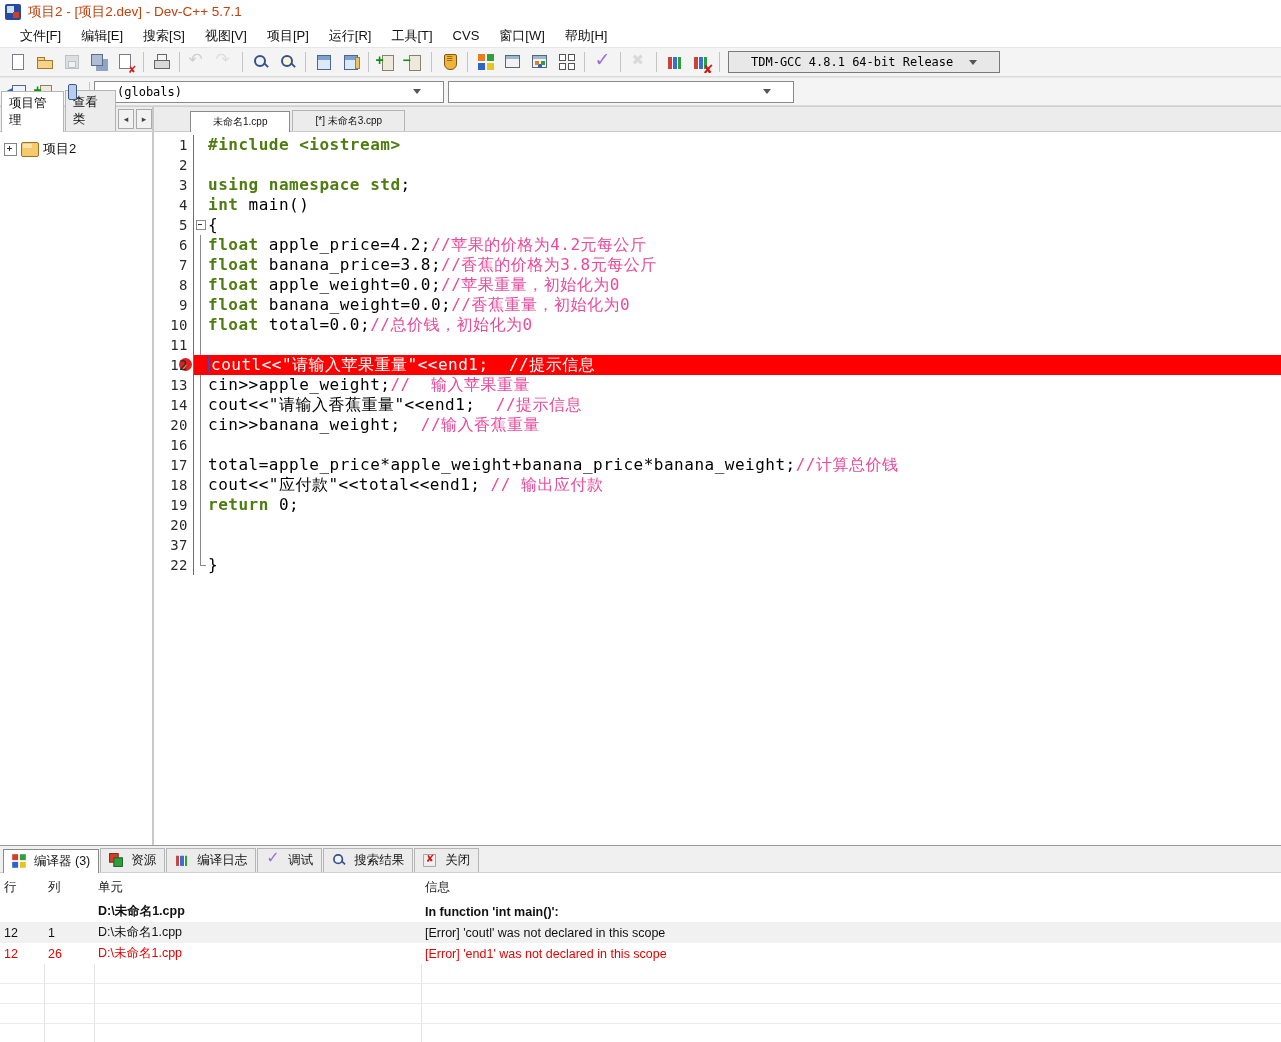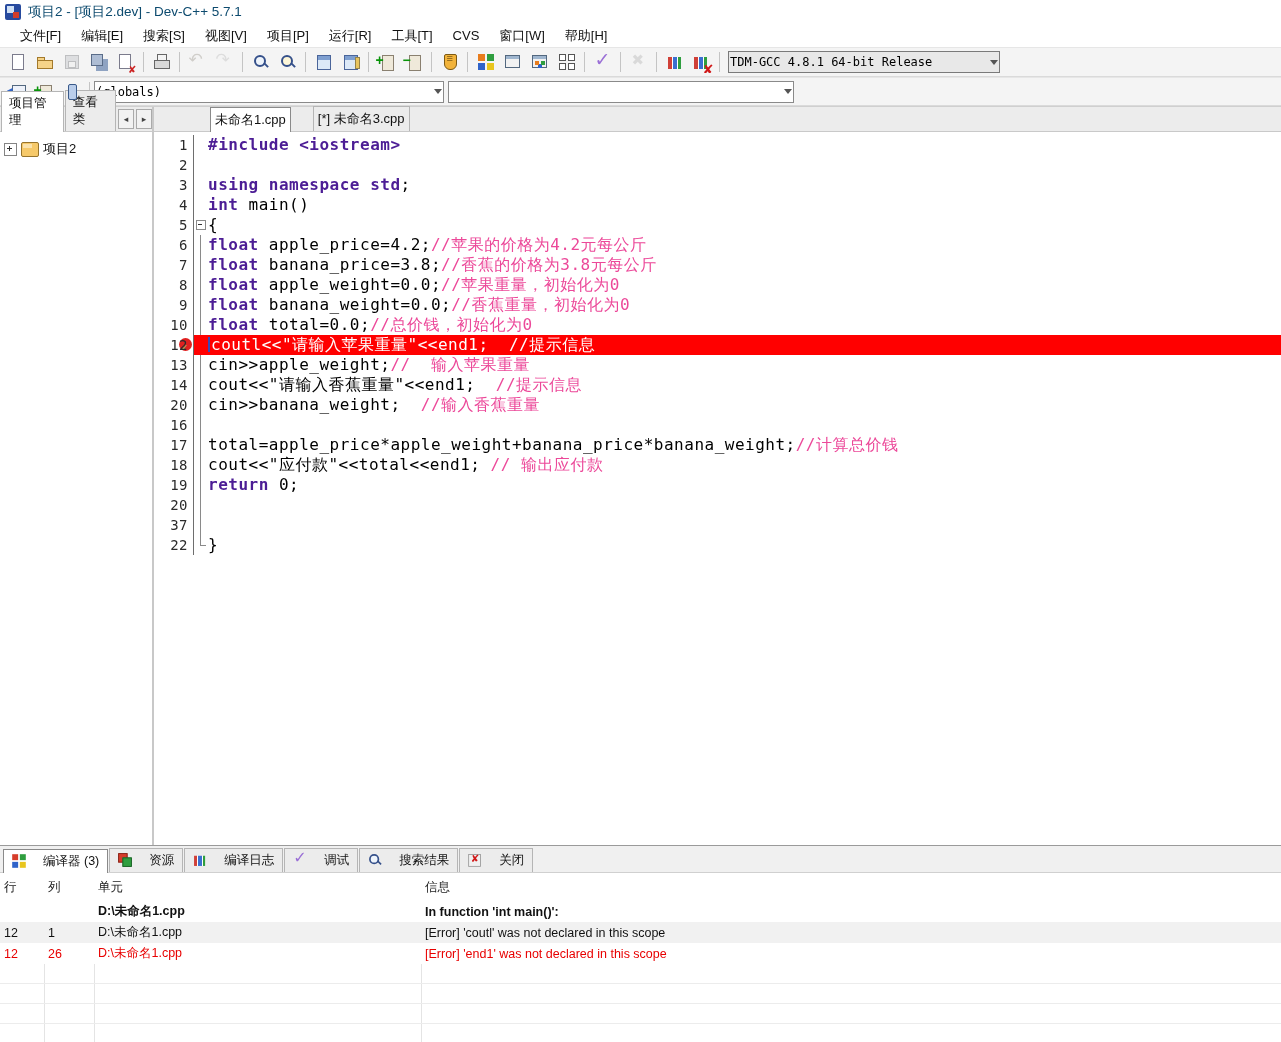--- a/index.html
+++ b/index.html
@@ -3,21 +3,21 @@
 <meta charset="utf-8">
 <style>
   html,body{margin:0;padding:0;background:#888;}
   #window{position:relative;width:1281px;height:1042px;background:#fff;overflow:hidden;
     font-family:"Liberation Sans","DejaVu Sans",sans-serif;font-size:13px;color:#111;}
   
   .titlebar{height:24px;display:flex;align-items:center;padding-left:5px;background:#fff;}
   .appicon{width:16px;height:16px;margin-right:7px;position:relative;background:#274a9e;border-radius:2px;flex:none;}
   .appicon::before{content:"";position:absolute;left:2px;top:2px;width:7px;height:7px;background:#cfe0f5;}
   .appicon::after{content:"";position:absolute;right:2px;bottom:2px;width:6px;height:6px;background:#d23c2a;}
-  .titletext{font-size:13.5px;color:#0c4a6e;}
+  .titletext{font-size:13.5px;color:#c2410c;}
   
   .menubar{height:23px;display:flex;align-items:center;background:#fff;padding-left:10px;}
   .menu-item{padding:2px 10px;cursor:default;}
   
   .tb{display:flex;align-items:center;background:#f4f4f4;border-top:1px solid #e6e6e6;border-bottom:1px solid #dadada;}
   .tb1{height:28px;padding-left:4px;}
   .tb2{height:27px;padding-left:4px;}
   .tbtn{width:25px;height:24px;display:inline-flex;align-items:center;justify-content:center;border:1px solid transparent;border-radius:2px;}
   .tbtn.dis{opacity:.38;filter:grayscale(.8);}
   .tbi{width:22px;height:22px;position:relative;display:inline-block;overflow:hidden;}
@@ -60,66 +60,66 @@
   .i-profiledel::after{content:"✘";position:absolute;right:-1px;bottom:-4px;font-size:13px;font-weight:bold;color:#d01818;}
   .i-winarrow::before{content:"";position:absolute;left:5px;top:4px;width:12px;height:13px;background:#eef2fa;border:1px solid #53687f;}
   .i-winarrow::after{content:"◂";position:absolute;left:0;top:2px;font-size:12px;color:#2f63c9;}
   .i-bluebar::before{content:"";position:absolute;left:7px;top:3px;width:7px;height:14px;background:#b9cdea;border:1px solid #3a5a8a;border-radius:2px;}
   .i-resource::before{content:"";position:absolute;left:3px;top:3px;width:9px;height:9px;background:#d63c2a;border:1px solid #7a1f14;}
   .i-resource::after{content:"";position:absolute;left:8px;top:8px;width:9px;height:9px;background:#2f9e3f;border:1px solid #14581f;}
   .i-closex::before{content:"";position:absolute;left:3px;top:4px;width:13px;height:13px;background:#f0f0f0;border:1px solid #999;}
   .i-closex::after{content:"✘";position:absolute;left:6px;top:2px;font-size:12px;font-weight:bold;color:#d01818;}
   
   .combo{height:22px;background:#fff;border:1px solid #8a8a8a;display:flex;align-items:center;justify-content:space-between;
-    padding:0 1px;font-family:"DejaVu Sans Mono",monospace;font-size:12px;color:#000;box-sizing:border-box;}
+    padding:0 22px;font-family:"DejaVu Sans Mono",monospace;font-size:12px;color:#000;box-sizing:border-box;}
   .combo.gray{background:#e8e8e8;border-color:#7a7a7a;}
   .chev{width:0;height:0;border:4px solid transparent;border-top:5px solid #555;margin-top:4px;}
   
   .main{display:flex;height:738px;border-top:1px solid #cfcfcf;}
   .leftpanel{width:152px;flex:none;border-right:2px solid #c8c8c8;display:flex;flex-direction:column;background:#fff;justify-content:space-between;}
   .ltabs{height:24px;background:#ececec;display:flex;align-items:flex-end;border-bottom:1px solid #c9c9c9;}
   .ltab{padding:3px 7px;border:1px solid #b5b5b5;border-bottom:none;background:#ececec;font-size:12.5px;margin-left:1px;}
   .ltab.active{background:#fff;position:relative;top:1px;}
   .larrow{width:15px;height:18px;border:1px solid #aaa;background:#f2f2f2;font-size:9px;display:inline-flex;align-items:center;justify-content:center;color:#444;margin-left:2px;margin-bottom:2px;}
   .tree{flex:1;padding:8px 4px;}
   .treeitem{display:flex;align-items:center;gap:4px;}
   .expbox{width:11px;height:11px;border:1px solid #848484;background:#fff;position:relative;flex:none;}
   .expbox::before{content:"";position:absolute;left:2px;top:4px;width:5px;height:1px;background:#333;}
   .expbox::after{content:"";position:absolute;left:4px;top:2px;width:1px;height:5px;background:#333;}
   .foldericon{width:16px;height:13px;background:#f6c96a;border:1px solid #97742c;border-radius:2px 2px 2px 2px;position:relative;flex:none;}
   .foldericon::before{content:"";position:absolute;left:1px;top:1px;width:9px;height:4px;background:#fbe3ad;}
   
   .editor{flex:1;display:flex;flex-direction:column;min-width:0;background:#fff;}
   .etabs{height:24px;background:#ececec;display:flex;align-items:flex-end;border-bottom:1px solid #c9c9c9;padding-left:36px;}
-  .etab{padding:3px 4px;border:1px solid #b5b5b5;border-bottom:none;background:#ececec;font-size:13px;margin-right:2px;margin-left:20px;}
+  .etab{padding:3px 22px;border:1px solid #b5b5b5;border-bottom:none;background:#ececec;font-size:10px;margin-right:2px;}
   .etab.active{background:#fff;position:relative;top:1px;border-color:#8a8a8a;}
   .codearea{flex:1;overflow:hidden;font-family:"DejaVu Sans Mono",monospace;font-size:16px;letter-spacing:.5px;padding-top:3px;}
   .line{display:flex;height:20px;line-height:20px;white-space:pre;}
   .gut{width:34px;flex:none;text-align:right;padding-right:5px;color:#2b2b2b;font-size:14px;position:relative;border-right:1px solid #6e6e6e;}
   .badge{position:absolute;right:1px;top:3px;width:13px;height:13px;background:#e02020;border-radius:50%;z-index:0;}
   .badge::after{content:"✓";position:absolute;left:3px;top:-1px;font-size:9px;color:#77e877;}
   .gutnum{position:relative;z-index:1;}
   .fold{width:14px;flex:none;position:relative;}
   .f-v::before{content:"";position:absolute;left:6px;top:0;bottom:0;border-left:1px solid #8a8a8a;}
   .f-open::before{content:"";position:absolute;left:2px;top:5px;width:8px;height:8px;border:1px solid #8a8a8a;background:#fff;}
   .f-open::after{content:"";position:absolute;left:4px;top:9px;width:4px;height:1px;background:#333;}
   .f-end::before{content:"";position:absolute;left:6px;top:0;height:10px;border-left:1px solid #8a8a8a;}
   .f-end::after{content:"";position:absolute;left:6px;top:10px;width:6px;height:1px;background:#8a8a8a;}
   .txt{flex:1;min-width:0;}
-  .c-kw{color:#4c1d95;font-weight:bold;}
+  .c-kw{color:#4d7c0f;font-weight:bold;}
   .c-pl{color:#000;}
   .c-cm{color:#ec4899;}
   .c-er{color:#fff;}
   .line.error .fold,.line.error .txt{background:#ff0000;}
   .line.error .fold::before{border-left-color:transparent;}
   .caret{display:inline-block;width:2px;height:15px;background:#3a4ab8;vertical-align:-2px;margin-right:1px;}
   
   .bpanel{border-top:1px solid #9a9a9a;}
   .btabs{height:26px;background:#f0f0f0;display:flex;align-items:flex-end;padding-left:2px;border-bottom:1px solid #d0d0d0;}
-  .btab{display:flex;align-items:center;gap:13px;padding:1px 8px 2px 4px;border:1px solid #b5b5b5;border-bottom:none;background:#ececec;font-size:12.5px;height:20px;margin-left:1px;}
+  .btab{display:flex;align-items:center;gap:4px;padding:1px 8px 2px 4px;border:1px solid #b5b5b5;border-bottom:none;background:#ececec;font-size:12.5px;height:20px;margin-left:1px;}
   .btab.active{background:#fff;border-color:#8a8a8a;position:relative;top:1px;}
   .btab .tbi{transform:scale(.85);}
   .rtable{width:100%;border-collapse:collapse;table-layout:fixed;font-size:12.5px;}
   .rtable th{font-weight:normal;text-align:left;padding:6px 4px 5px 4px;color:#222;}
   .rtable td{padding:2px 4px;height:15px;overflow:hidden;white-space:nowrap;}
   .rtable .c1{width:36px;}.rtable .c2{width:42px;}.rtable .c3{width:319px;}
   tr.bold td{font-weight:bold;}
   tr.alt td{background:#f1f1f1;}
   tr.errorrow td{color:#e80000;}
   tr.erow td{border-bottom:1px solid #ececec;}
@@ -278,20 +278,21 @@
           <div class="line"><span class="gut"><span class="gutnum">1</span></span><span class="fold f-none"></span><span class="txt"><span class="c-kw">#include &lt;iostream&gt;</span></span></div>
           <div class="line"><span class="gut"><span class="gutnum">2</span></span><span class="fold f-none"></span><span class="txt"></span></div>
           <div class="line"><span class="gut"><span class="gutnum">3</span></span><span class="fold f-none"></span><span class="txt"><span class="c-kw">using namespace std</span><span class="c-pl">;</span></span></div>
           <div class="line"><span class="gut"><span class="gutnum">4</span></span><span class="fold f-none"></span><span class="txt"><span class="c-kw">int</span><span class="c-pl"> main()</span></span></div>
           <div class="line"><span class="gut"><span class="gutnum">5</span></span><span class="fold f-open"></span><span class="txt"><span class="c-pl">{</span></span></div>
           <div class="line"><span class="gut"><span class="gutnum">6</span></span><span class="fold f-v"></span><span class="txt"><span class="c-kw">float</span><span class="c-pl"> apple_price=4.2;</span><span class="c-cm">//苹果的价格为4.2元每公斤</span></span></div>
           <div class="line"><span class="gut"><span class="gutnum">7</span></span><span class="fold f-v"></span><span class="txt"><span class="c-kw">float</span><span class="c-pl"> banana_price=3.8;</span><span class="c-cm">//香蕉的价格为3.8元每公斤</span></span></div>
           <div class="line"><span class="gut"><span class="gutnum">8</span></span><span class="fold f-v"></span><span class="txt"><span class="c-kw">float</span><span class="c-pl"> apple_weight=0.0;</span><span class="c-cm">//苹果重量，初始化为0</span></span></div>
           <div class="line"><span class="gut"><span class="gutnum">9</span></span><span class="fold f-v"></span><span class="txt"><span class="c-kw">float</span><span class="c-pl"> banana_weight=0.0;</span><span class="c-cm">//香蕉重量，初始化为0</span></span></div>
           <div class="line"><span class="gut"><span class="gutnum">10</span></span><span class="fold f-v"></span><span class="txt"><span class="c-kw">float</span><span class="c-pl"> total=0.0;</span><span class="c-cm">//总价钱，初始化为0</span></span></div>
+          <div class="line"><span class="gut"><span class="gutnum">11</span></span><span class="fold f-v"></span><span class="txt"></span></div>
           <div class="line error"><span class="gut"><span class="badge"></span><span class="gutnum">12</span></span><span class="fold f-v"></span><span class="txt"><span class="caret"></span><span class="c-er">coutl&lt;&lt;"请输入苹果重量"&lt;&lt;end1;  //提示信息</span></span></div>
           <div class="line"><span class="gut"><span class="gutnum">13</span></span><span class="fold f-v"></span><span class="txt"><span class="c-pl">cin&gt;&gt;apple_weight;</span><span class="c-cm">//  输入苹果重量</span></span></div>
           <div class="line"><span class="gut"><span class="gutnum">14</span></span><span class="fold f-v"></span><span class="txt"><span class="c-pl">cout&lt;&lt;"请输入香蕉重量"&lt;&lt;end1;  </span><span class="c-cm">//提示信息</span></span></div>
           <div class="line"><span class="gut"><span class="gutnum">20</span></span><span class="fold f-v"></span><span class="txt"><span class="c-pl">cin&gt;&gt;banana_weight;  </span><span class="c-cm">//输入香蕉重量</span></span></div>
           <div class="line"><span class="gut"><span class="gutnum">16</span></span><span class="fold f-v"></span><span class="txt"></span></div>
           <div class="line"><span class="gut"><span class="gutnum">17</span></span><span class="fold f-v"></span><span class="txt"><span class="c-pl">total=apple_price*apple_weight+banana_price*banana_weight;</span><span class="c-cm">//计算总价钱</span></span></div>
           <div class="line"><span class="gut"><span class="gutnum">18</span></span><span class="fold f-v"></span><span class="txt"><span class="c-pl">cout&lt;&lt;"应付款"&lt;&lt;total&lt;&lt;end1; </span><span class="c-cm">// 输出应付款</span></span></div>
           <div class="line"><span class="gut"><span class="gutnum">19</span></span><span class="fold f-v"></span><span class="txt"><span class="c-kw">return</span><span class="c-pl"> 0;</span></span></div>
           <div class="line"><span class="gut"><span class="gutnum">20</span></span><span class="fold f-v"></span><span class="txt"></span></div>
           <div class="line"><span class="gut"><span class="gutnum">37</span></span><span class="fold f-v"></span><span class="txt"></span></div>

